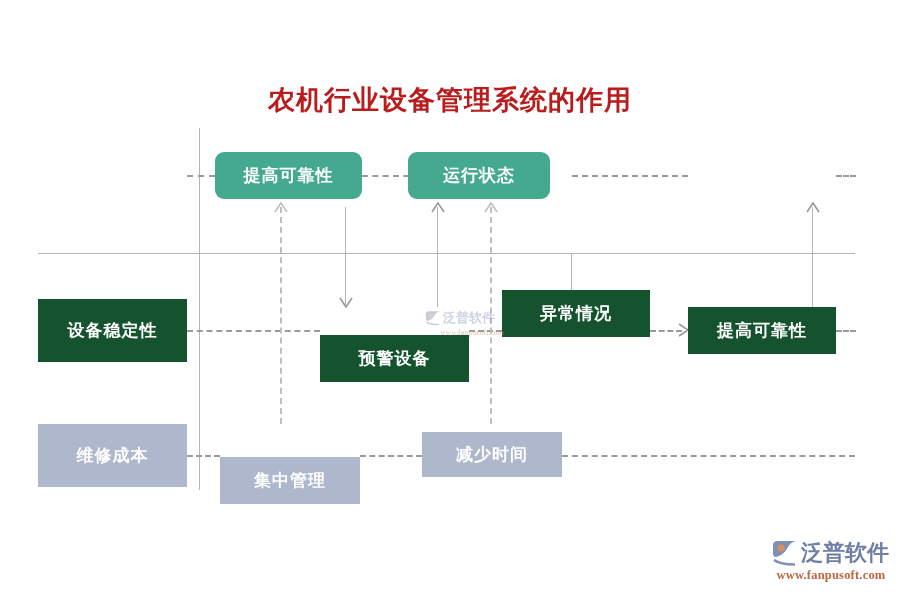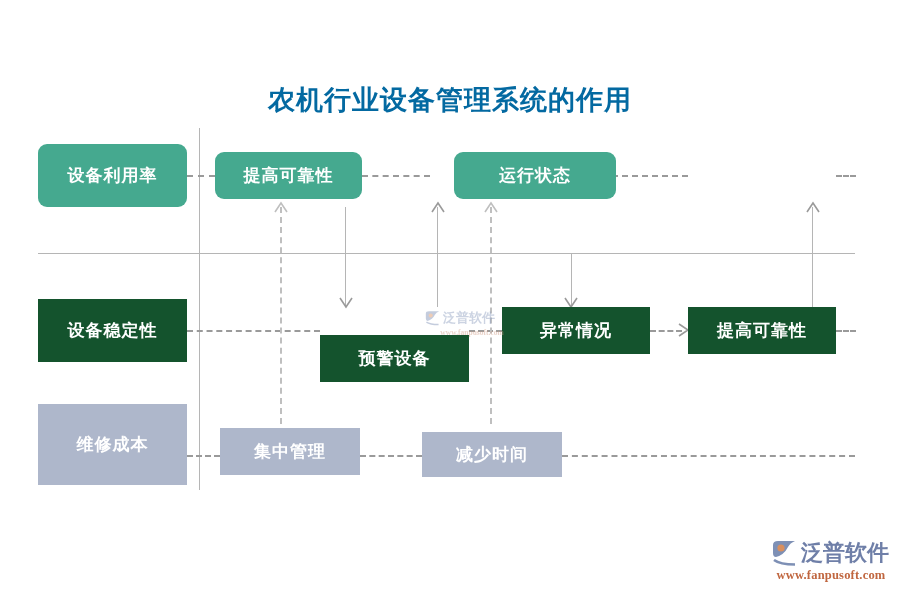--- a/index.html
+++ b/index.html
@@ -20,21 +20,21 @@
 
   
   #page-title {
     position: absolute;
     left: 0;
     top: 82px;
     width: 900px;
     text-align: center;
     font-size: 27px;
     font-weight: 600;
-    color: #0369a1;
+    color: #b91c1c;
     letter-spacing: 1px;
     line-height: 36px;
     white-space: nowrap;
   }
 
   
   .node {
     position: absolute;
     display: flex;
     align-items: center;
@@ -230,47 +230,44 @@
     </svg>
   </div>
 
   <div class="arrow" style="left:563px; top:294px;">
     <svg width="16" height="16" viewBox="0 0 16 16">
       <path d="M2 4 L8 13 L14 4" fill="none" stroke="#9a9a9a" stroke-width="1.6"></path>
     </svg>
   </div>
   <div class="vline-guide" style="left:571px; top:253px; height:54px;"></div>
 
-  <div class="node row1" style="left:38px;  top:144px; width:149px; height:63px;">
-    <span>设备利用率</span>
-  </div>
   <div class="node row1" style="left:215px; top:152px; width:147px; height:47px;">
     <span>提高可靠性</span>
   </div>
-  <div class="node row1" style="left:454px; top:152px; width:162px; height:47px;">
+  <div class="node row1" style="left:408px; top:152px; width:142px; height:47px;">
     <span>运行状态</span>
   </div>
 
   <div class="node row2" style="left:38px;  top:299px; width:149px; height:63px;">
     <span>设备稳定性</span>
   </div>
   <div class="node row2" style="left:320px; top:307px; width:149px; height:47px;margin-top:28px;">
     <span>预警设备</span>
   </div>
-  <div class="node row2" style="left:502px; top:307px; width:148px; height:47px;">
+  <div class="node row2" style="left:502px; top:290px; width:148px; height:47px;">
     <span>异常情况</span>
   </div>
   <div class="node row2" style="left:688px; top:307px; width:148px; height:47px;">
     <span>提高可靠性</span>
   </div>
 
-  <div class="node row3" style="left:38px;  top:404px; width:149px; height:81px;">
+  <div class="node row3" style="left:38px;  top:424px; width:149px; height:63px;">
     <span>维修成本</span>
   </div>
-  <div class="node row3" style="left:220px; top:428px; width:140px; height:47px;">
+  <div class="node row3" style="left:220px; top:457px; width:140px; height:47px;">
     <span>集中管理</span>
   </div>
   <div class="node row3" style="left:422px; top:432px; width:140px; height:45px;">
     <span>减少时间</span>
   </div>
 
   <div id="watermark">
     <div id="wm-row">
       <span id="wm-mark">
         <svg width="17" height="17" viewBox="0 0 28 28">

